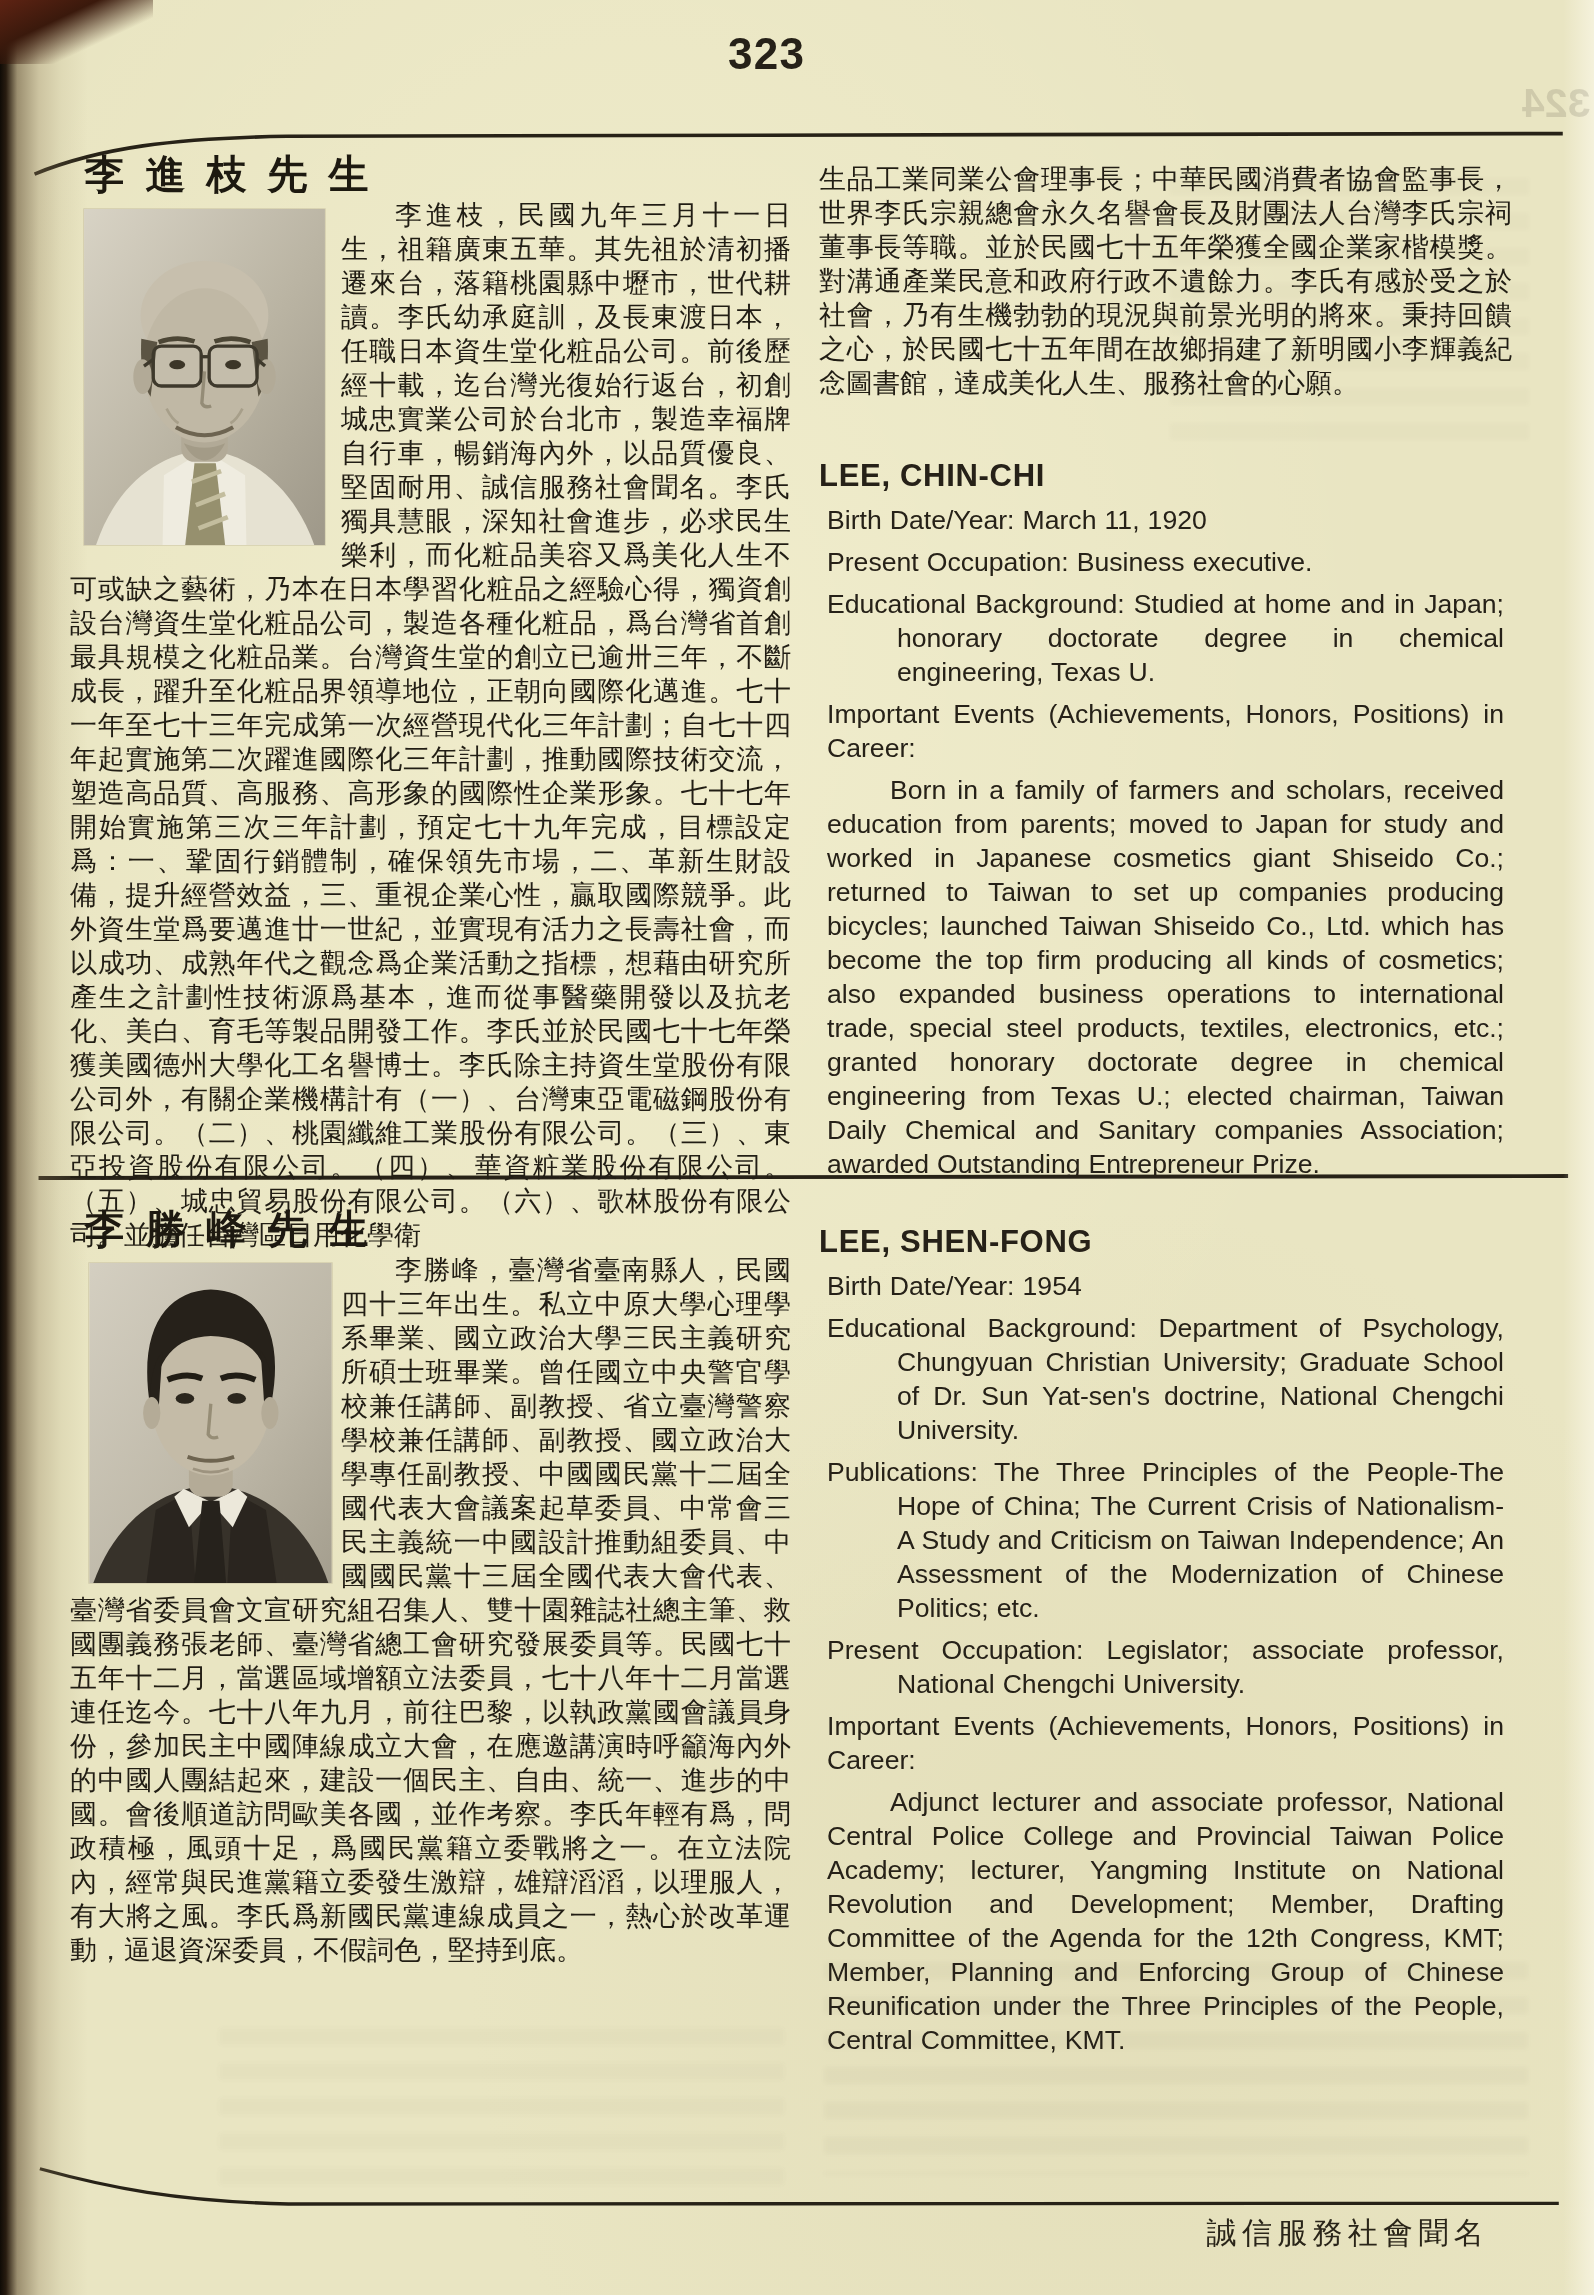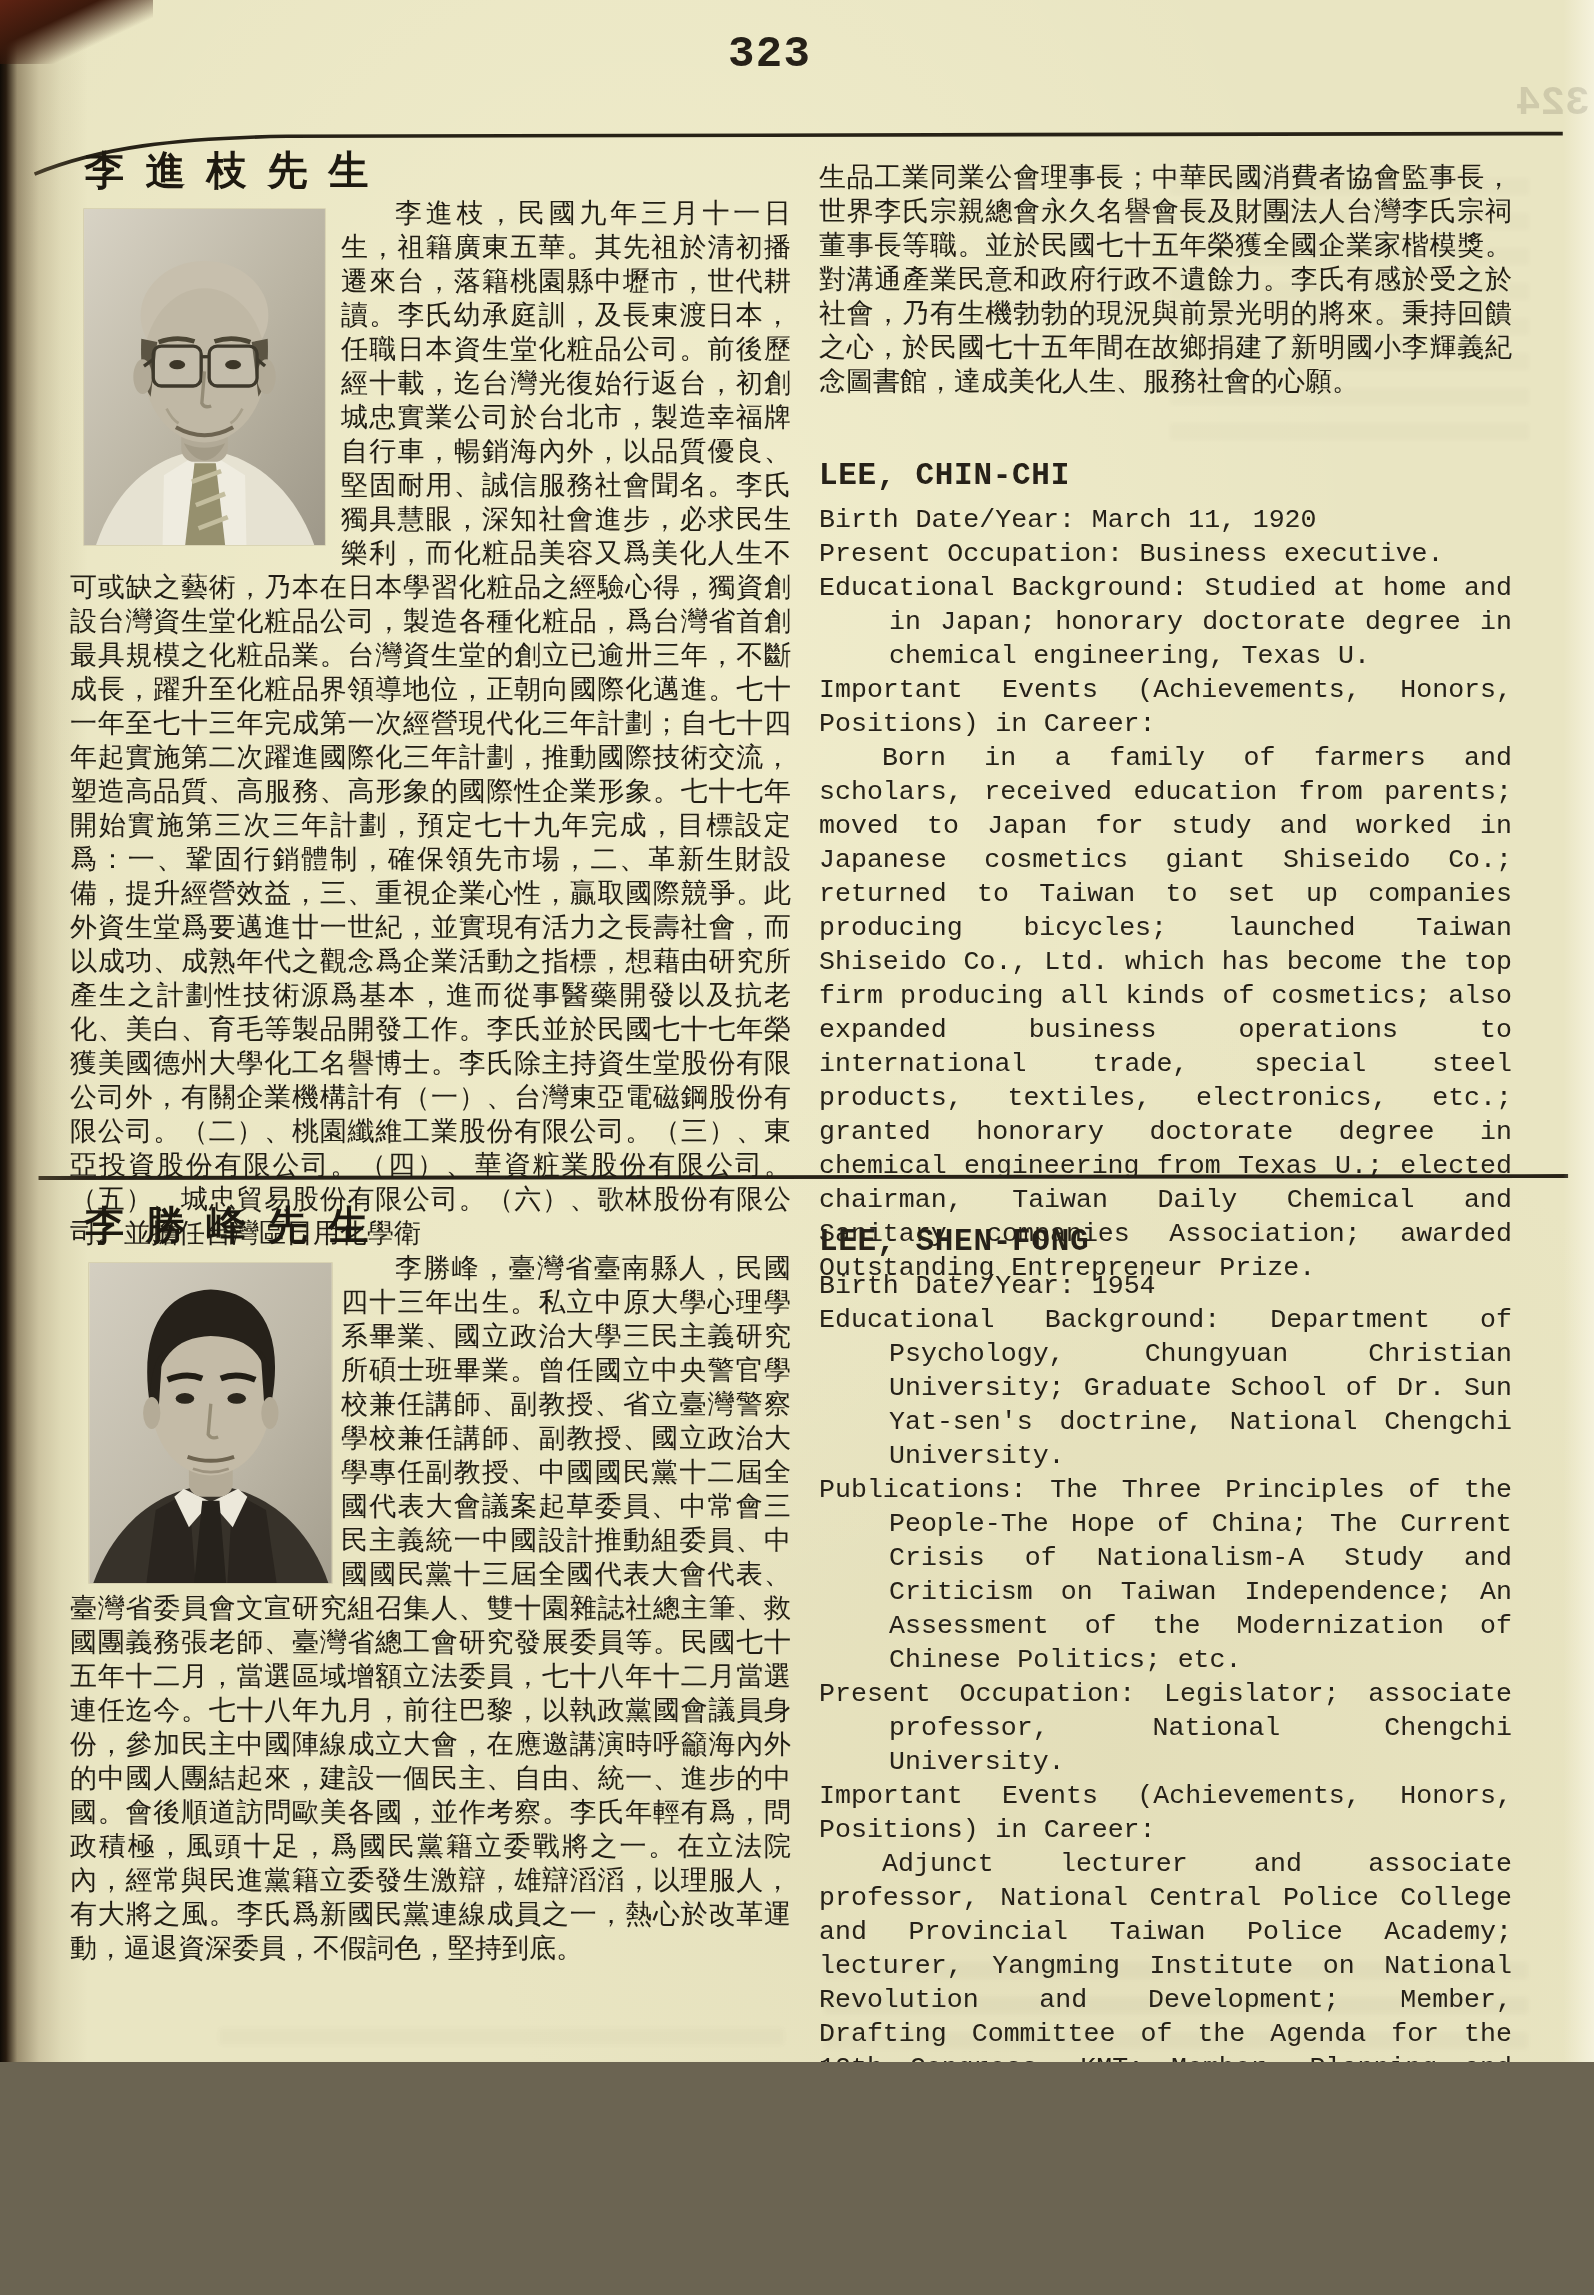--- a/index.html
+++ b/index.html
@@ -1,25 +1,25 @@
 <!DOCTYPE html>
 <html style="font-size:10.6px"><head>
 <meta charset="utf-8">
 <style>
   html,body{margin:0;padding:0;background:#6b6452;}
   .page{
     position:relative;
-    width:1594px;height:2062px;
+    width:1594px;height:2295px;
     margin:0 auto;
     overflow:hidden;
     background:
       radial-gradient(1063px 1462px at 40% 30%, rgba(255,252,225,.35), rgba(255,252,225,0) 70%),
       radial-gradient(930px 1063px at 70% 85%, rgba(210,202,160,.25), rgba(210,202,160,0) 70%),
       #e9e5c2;
-    font-family:Liberation Mono, monospace;
+    font-family:Liberation Sans, sans-serif;
     color:#262118;
   }
   
   .binding{position:absolute;left:0;top:0;bottom:0;width:88px;
     background:linear-gradient(90deg,#0f0b06 0px,#281c10 6px,rgba(92,72,44,.55) 17.3px,rgba(138,118,82,.30) 39px,rgba(160,145,105,.14) 61px,rgba(160,145,105,0) 88px);}
   .corner-tl{position:absolute;left:0;top:0;width:153px;height:64px;
     background:linear-gradient(155deg,#5e2313 0%,#3a190c 34%,rgba(58,25,12,0) 66%);}
   .edge-right{position:absolute;right:0;top:0;bottom:0;width:31px;
     background:linear-gradient(270deg,rgba(246,243,223,.9),rgba(246,243,223,0));}
   .rules{position:absolute;left:0;top:0;width:1594px;height:2295px;pointer-events:none;}
@@ -48,21 +48,21 @@
   .zh-cont{margin:0 0 0 0;}
 
   .media{float:left;width:271px;}
   .zh-title{margin:1.3px 0 10.6px 14.6px;font-size:40px;line-height:1.15;font-weight:bold;
     letter-spacing:21px;white-space:nowrap;color:#1d1910;}
   .photo{margin-left:14px;box-shadow:0 0 0 0.7px rgba(60,50,30,.15);}
   .photo1{width:241px;height:336px;margin-top:12px;}
   .photo2{width:243px;height:320px;margin-top:8px;margin-left:18.6px;}
   .photo svg{display:block;width:100%;height:100%;}
 
-  .en{font-size:26.6px;line-height:34px;text-align:justify;margin:0;word-spacing:0.7px;}
+  .en{font-size:26.6px;line-height:34px;text-align:justify;margin:8px;word-spacing:0.7px;}
   .en-name{font-size:31px;line-height:1.15;font-weight:bold;margin:58px 0 9.3px 0;letter-spacing:0.7px;}
   .field{padding-left:70px;text-indent:-70px;}
   .para{text-indent:63px;}
 
   .footer-title{position:absolute;right:105px;top:2213px;font-size:30px;letter-spacing:5.3px;color:#2a2519;}
 </style>
 </head>
 <body>
 
 <div class="page">

